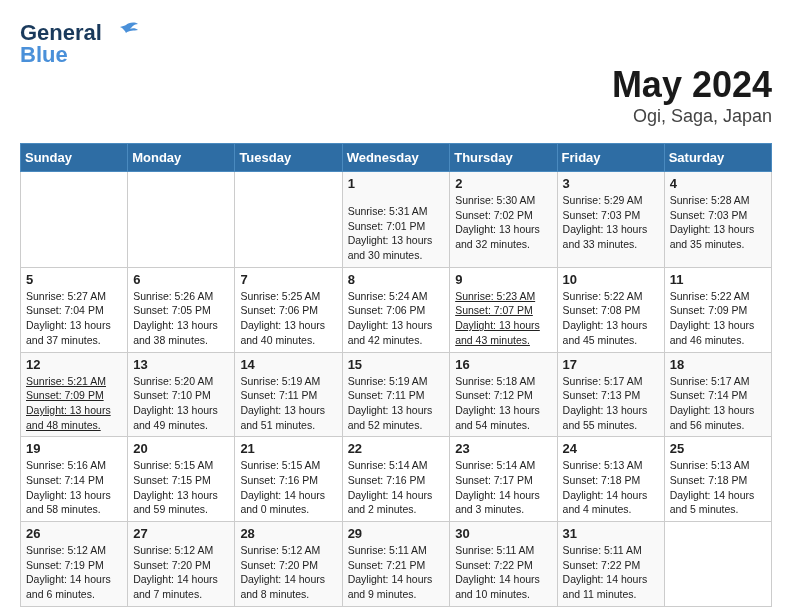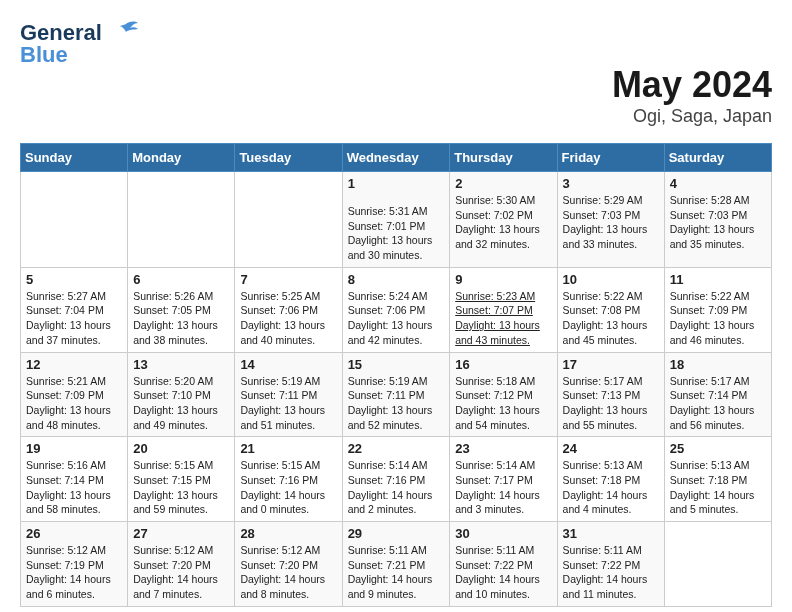--- a/index.html
+++ b/index.html
@@ -87,21 +87,21 @@
       background: #fff !important;
     }
   </style>
 </head>
 <body>
 
 <div class="header">
   <div class="logo">
     <div class="logo-row">
       <div style="display:flex; flex-direction:column; align-items:flex-start;">
-        <div style="display:flex; align-items:flex-start; gap:10px;">
+        <div style="display:flex; align-items:center; gap:10px;">
           <span style="font-size:22px; font-weight:bold; color:#1a3a5c;">General</span>
           <svg width="28" height="24" viewBox="0 0 28 24">
             <path d="M14 4 C16 2, 22 0, 26 3 C22 3, 20 6, 18 8 C20 7, 24 7, 26 9 C22 10, 17 9, 14 12 C13 10, 11 7, 8 6 C10 5, 13 5, 14 4Z" fill="#4a90d9"></path>
           </svg>
         </div>
         <span style="font-size:22px; font-weight:bold; color:#4a90d9; margin-top:-4px;">Blue</span>
       </div>
     </div>
   </div>
   <div class="title-block">
@@ -203,21 +203,21 @@
           <span class="day-num">11</span>
           <div class="day-info" style="white-space: pre-line;">Sunrise: 5:22 AM
 Sunset: 7:09 PM
 Daylight: 13 hours
 and 46 minutes.</div>
         </td>
       </tr>
       <tr>
         <td>
           <span class="day-num">12</span>
-          <div class="day-info" style="white-space: pre-line;">Sunrise: 5:21 AM
+          <div class="day-info" style="white-space: pre-line; text-decoration: underline;">Sunrise: 5:21 AM
 Sunset: 7:09 PM
 Daylight: 13 hours
 and 48 minutes.</div>
         </td>
         <td>
           <span class="day-num">13</span>
           <div class="day-info" style="white-space: pre-line;">Sunrise: 5:20 AM
 Sunset: 7:10 PM
 Daylight: 13 hours
 and 49 minutes.</div>

